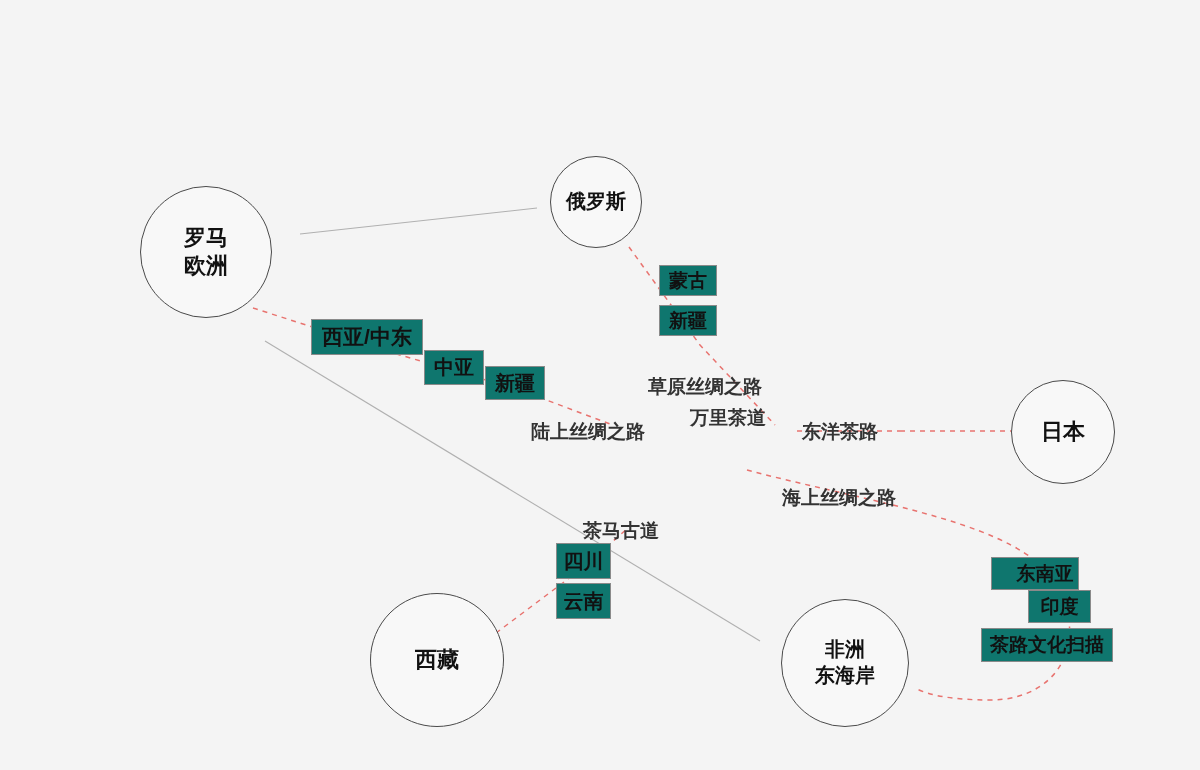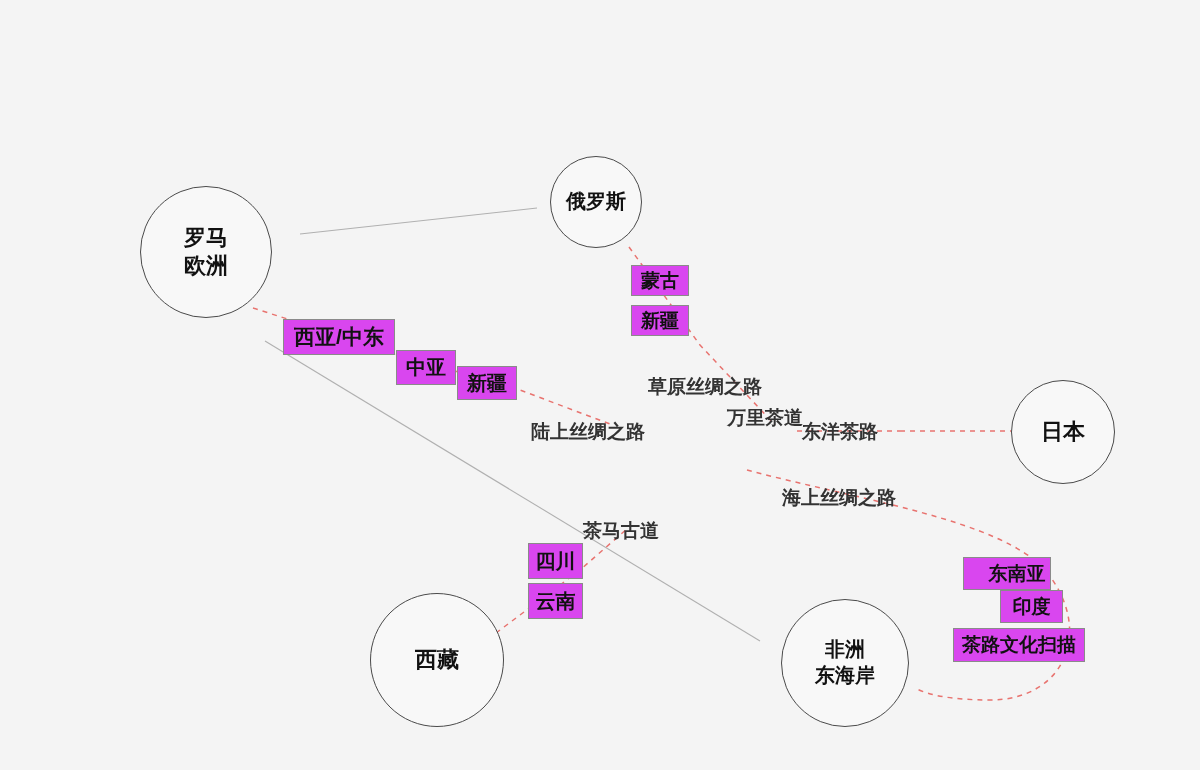--- a/index.html
+++ b/index.html
@@ -49,28 +49,29 @@
     color: #111;
     font-weight: 700;
     line-height: 1.28;
     text-align: center;
     box-sizing: border-box;
   }
   .node-circle span { display: block; }
   .box {
     position: absolute;
     border: 1.6px solid #8a8a8a;
-    background: #d946ef;
+    background: #0f766e;
     color: #111;
     font-weight: 700;
     display: flex;
     align-items: center;
     justify-content: center;
     box-sizing: border-box;
     white-space: nowrap;
+    margin-left: 28px;
   }
   .route-label {
     position: absolute;
     color: #333;
     font-weight: 700;
     white-space: nowrap;
   }
 </style>
 </head>
 <body style="background: rgb(244, 244, 244);">
@@ -136,19 +137,19 @@
       <div class="box" style="left: 1000px; top: 590px; width: 63px; height: 33px; font-size: 19px; border-color: rgb(138, 138, 138);">
         <span>印度</span>
       </div>
       <div class="box" style="left: 953px; top: 628px; width: 132px; height: 34px; font-size: 19px; border-color: rgb(138, 138, 138);">
         <span>茶路文化扫描</span>
       </div>
     </div>
   <div id="labels-layer">
       <div class="route-label" style="left: 531px; top: 419px; font-size: 19px;">陆上丝绸之路</div>
       <div class="route-label" style="left: 648px; top: 374px; font-size: 19px;">草原丝绸之路</div>
-      <div class="route-label" style="left: 690px; top: 405px; font-size: 19px; margin-left: 37px;">万里茶道</div>
+      <div class="route-label" style="left: 690px; top: 405px; font-size: 19px;">万里茶道</div>
       <div class="route-label" style="left: 802px; top: 419px; font-size: 19px;">东洋茶路</div>
       <div class="route-label" style="left: 782px; top: 485px; font-size: 19px;">海上丝绸之路</div>
       <div class="route-label" style="left: 583px; top: 518px; font-size: 19px;">茶马古道</div>
     </div>
 
 </div>
 
 </body></html>

